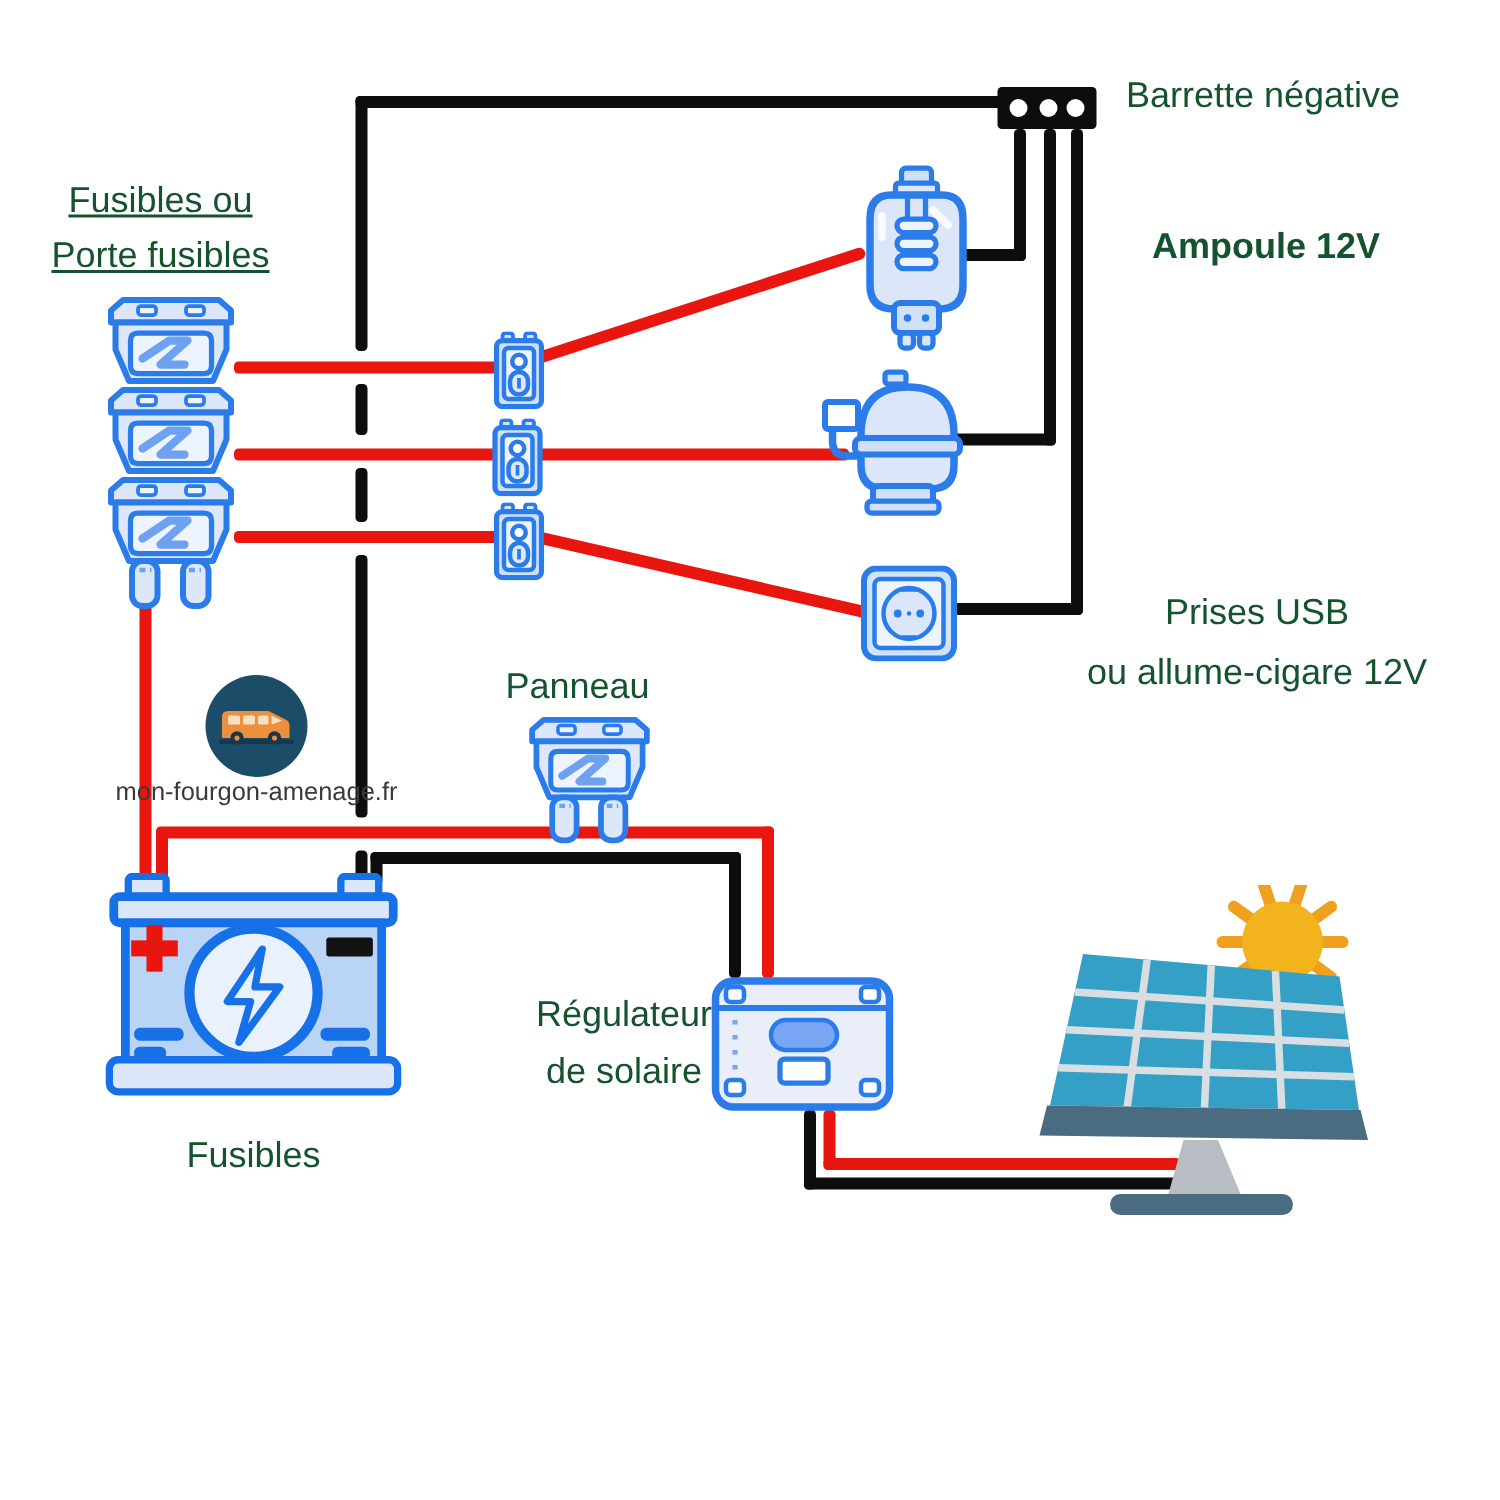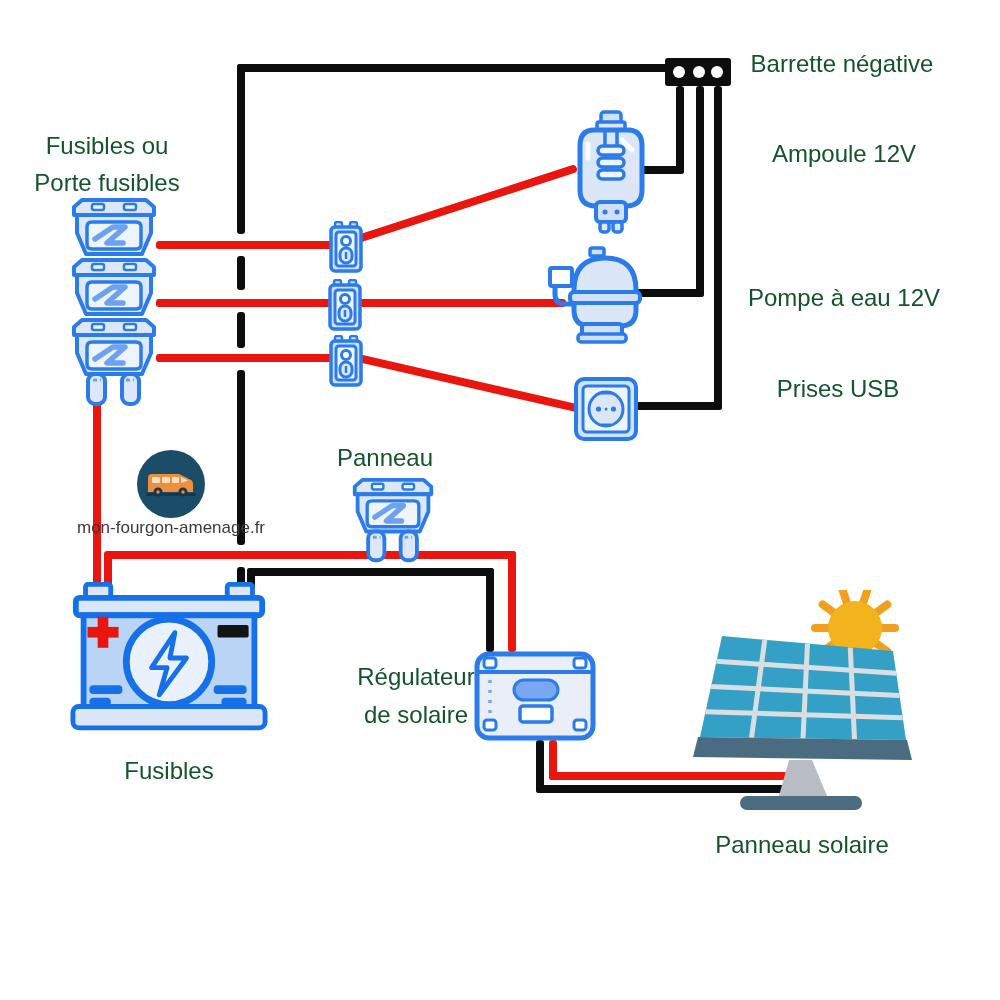--- a/index.html
+++ b/index.html
@@ -250,31 +250,30 @@
       <polygon points="36,10 43,13.5 36,16" fill="#f7e0c4"></polygon>
       <rect x="1" y="26" width="50" height="3" rx="1.5" fill="#16374d"></rect>
       <circle cx="13" cy="25" r="4.5" fill="#16374d"></circle>
       <circle cx="13" cy="25" r="1.7" fill="#ee8f3d"></circle>
       <circle cx="38" cy="25" r="4.5" fill="#16374d"></circle>
       <circle cx="38" cy="25" r="1.7" fill="#ee8f3d"></circle>
     </svg>
   </div>
   <div id="logo-text">mon-fourgon-amenage.fr</div>
 
-  <div class="lbl" style="left:107px;top:127px;">
+  <div class="lbl" style="left:107px;top:115px;text-decoration:underline;">
     <span class="ln">Fusibles ou</span>
     <span class="ln">Porte fusibles</span>
   </div>
   <div class="lbl" style="left:842px;top:45px;">Barrette négative</div>
-  <div class="lbl" style="left:844px;top:135px;">Ampoule 12V</div>
-  <div class="lbl" style="left:844px;top:279px;">Pompe à eau 12V</div>
-  <div class="lbl" style="left:838px;top:369px;line-height:40px;">
+  <div class="lbl" style="left:844px;top:146px;font-weight:bold;">Ampoule 12V</div>
+  <div class="lbl" style="left:838px;top:389px;line-height:40px;">
     <span class="ln">Prises USB</span>
+    <span class="ln">ou allume-cigare 12V</span>
   </div>
   <div class="lbl" style="left:385px;top:439px;">Panneau</div>
   <div class="lbl" style="left:169px;top:752px;">Fusibles</div>
   <div class="lbl" style="left:416px;top:658px;line-height:38px;">
     <span class="ln">Régulateur</span>
     <span class="ln">de solaire</span>
   </div>
-  <div class="lbl" style="left:802px;top:826px;">Panneau solaire</div>
 
 </div>
 
 </body></html>

